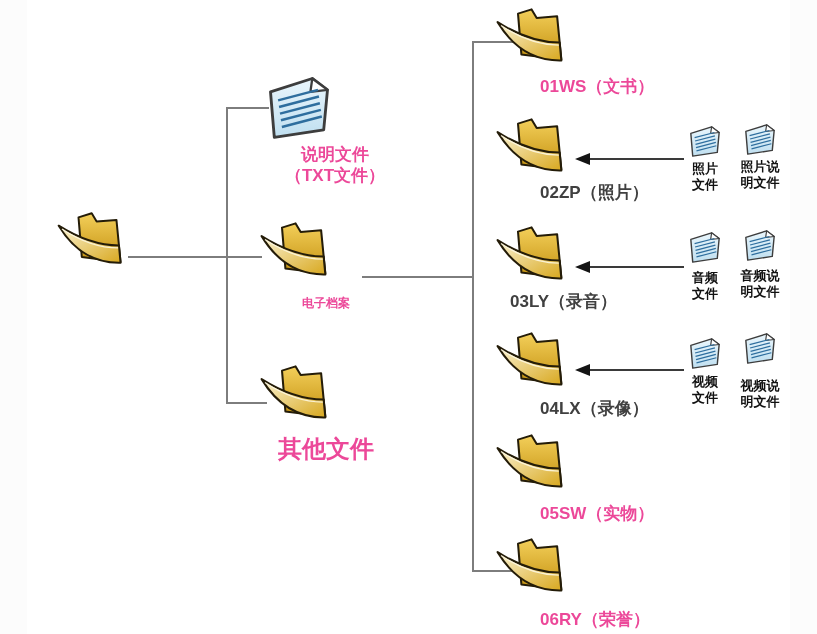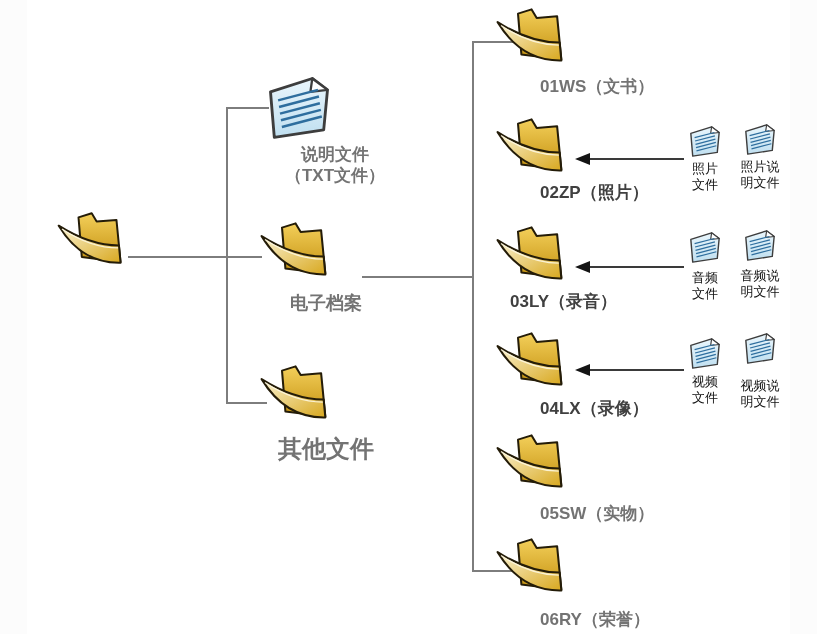--- a/index.html
+++ b/index.html
@@ -9,25 +9,25 @@
   .edge-left{left:0;} .edge-right{right:0;}
 
   .line{position:absolute;background:#7d7d7d;}
   .line-h{height:2px;} .line-v{width:2px;}
   .arrow-line{position:absolute;height:2px;background:#3a3a3a;}
   .arrow-head{position:absolute;width:0;height:0;
     border-top:6px solid transparent;border-bottom:6px solid transparent;
     border-right:15px solid #141414;}
 
   .icon{position:absolute;}
-  .lbl{position:absolute;font-weight:bold;color:#737373;font-size:17px;
+  .lbl{position:absolute;font-weight:bold;color:#ec4899;font-size:17px;
     line-height:21px;white-space:nowrap;}
   .lbl-c{text-align:center;}
   .red{color:#404040;}
-  .doc-lbl{position:absolute;font-weight:normal;color:#111;font-size:13px;
+  .doc-lbl{position:absolute;font-weight:bold;color:#111;font-size:13px;
     line-height:16px;text-align:center;}
 </style>
 </head>
 <body>
 
 <svg width="0" height="0" style="position:absolute" aria-hidden="true">
   <defs>
     <linearGradient id="gb" x1="0" y1="0" x2="0" y2="1">
       <stop offset="0" stop-color="#f3cf5a"></stop>
         <stop offset="1" stop-color="#c49110"></stop>
@@ -80,21 +80,21 @@
       <use href="#doc-sym"></use>
     </svg>
   <div class="lbl lbl-c" style="left:270px;top:144px;width:130px;">
     <div>说明文件</div>
     <div>（TXT文件）</div>
   </div>
 
   <svg class="icon" style="left:254px;top:220px;width:90px;height:68px;">
       <use href="#folder-sym"></use>
     </svg>
-  <div class="lbl lbl-c" style="left:266px;top:293px;width:120px;font-size:18px;">电子档案</div>
+  <div class="lbl lbl-c" style="left:266px;top:293px;width:120px;font-size:12px;">电子档案</div>
 
   <svg class="icon" style="left:254px;top:363px;width:90px;height:68px;">
       <use href="#folder-sym"></use>
     </svg>
   <div class="lbl lbl-c" style="left:266px;top:438px;width:120px;font-size:24px;">其他文件</div>
 
   <svg class="icon" style="left:490px;top:6px;width:90px;height:68px;">
       <use href="#folder-sym"></use>
     </svg>
   <div class="lbl" style="left:540px;top:76px;">01WS（文书）</div>

